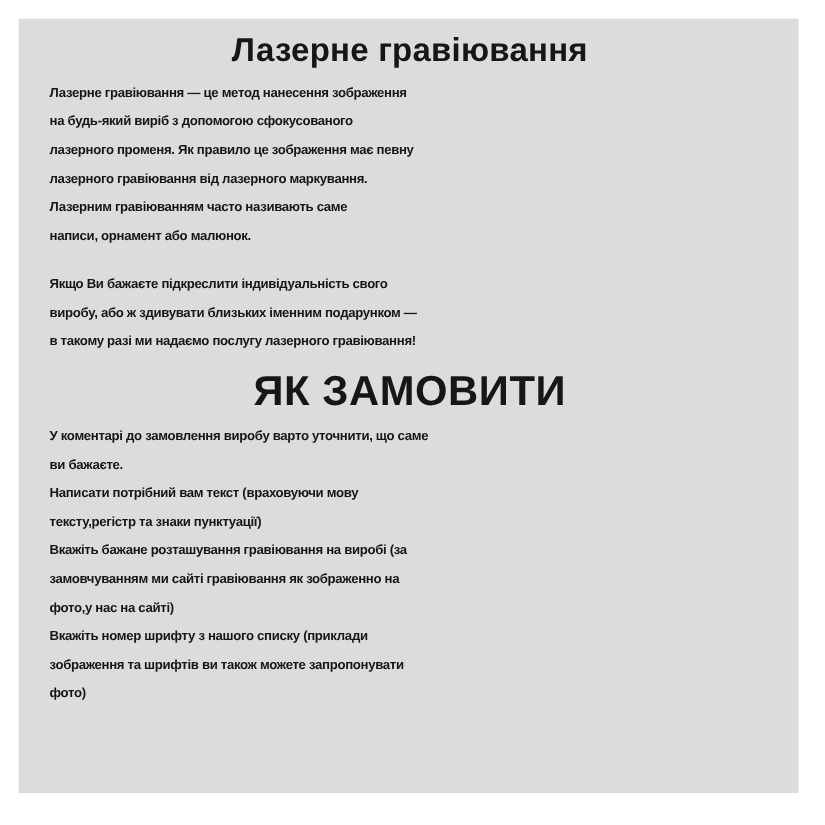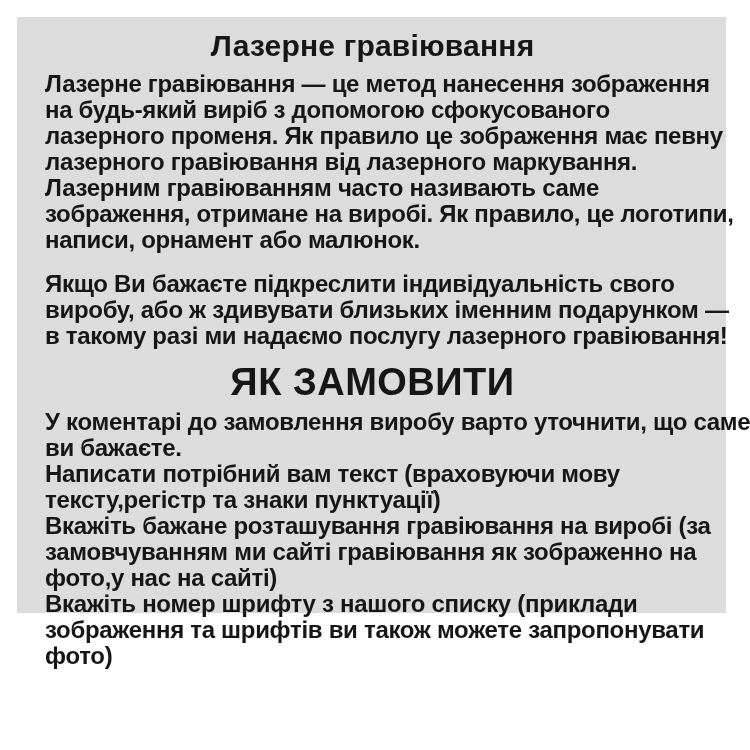--- a/index.html
+++ b/index.html
@@ -15,21 +15,21 @@
     position: relative;
     width: 750px;
     height: 750px;
     background: #ffffff;
   }
   .panel {
     position: absolute;
     left: 17px;
     top: 17px;
     width: 709px;
-    height: 596px;
+    height: 704px;
     box-sizing: border-box;
     padding: 10px 26px 10px 28px;
     background: #dcdcdc;
     color: #161616;
     font-weight: bold;
   }
   h1.title {
     margin: 2px 0 8px 0;
     font-size: 30px;
     line-height: 34px;
@@ -45,41 +45,40 @@
     font-weight: bold;
     letter-spacing: 0.5px;
   }
   .para {
     margin: 0;
   }
   .para.gap-above {
     margin-top: 18px;
   }
   .para .line {
-    font-size: 24px;
+    font-size: 12px;
     line-height: 26px;
     white-space: nowrap;
     letter-spacing: -0.3px;
   }
 </style>
 </head>
 <body>
 
 <div class="page">
   <div class="panel">
 
     <h1 class="title">Лазерне гравіювання</h1>
 
     <div class="para">
         <div class="line">Лазерне гравіювання — це метод нанесення зображення</div>
         <div class="line">на будь-який виріб з допомогою сфокусованого</div>
         <div class="line">лазерного променя. Як правило це зображення має певну</div>
         <div class="line">лазерного гравіювання від лазерного маркування.</div>
         <div class="line">Лазерним гравіюванням часто називають саме</div>
-        <div class="line">зображення, отримане на виробі. Як правило, це логотипи,</div>
         <div class="line">написи, орнамент або малюнок.</div>
       </div>
 
     <div class="para gap-above">
         <div class="line">Якщо Ви бажаєте підкреслити індивідуальність свого</div>
         <div class="line">виробу, або ж здивувати близьких іменним подарунком —</div>
         <div class="line">в такому разі ми надаємо послугу лазерного гравіювання!</div>
       </div>
 
     <h2 class="subheading">ЯК ЗАМОВИТИ</h2>

